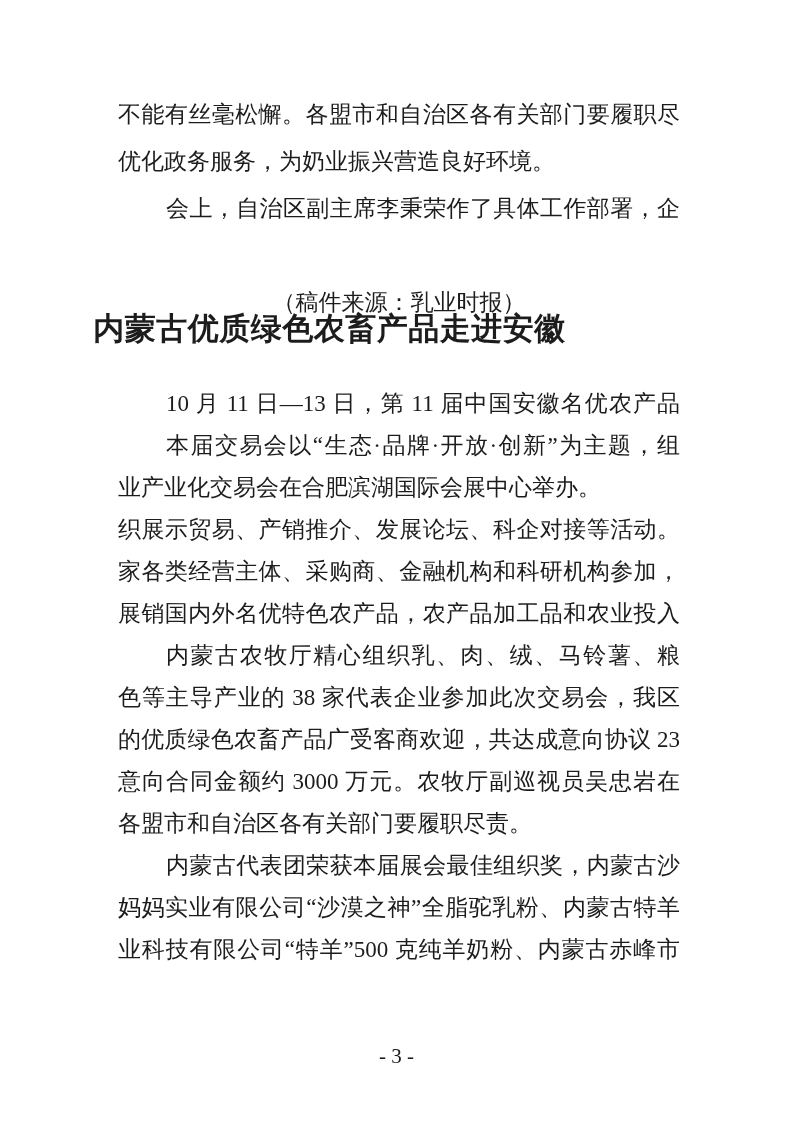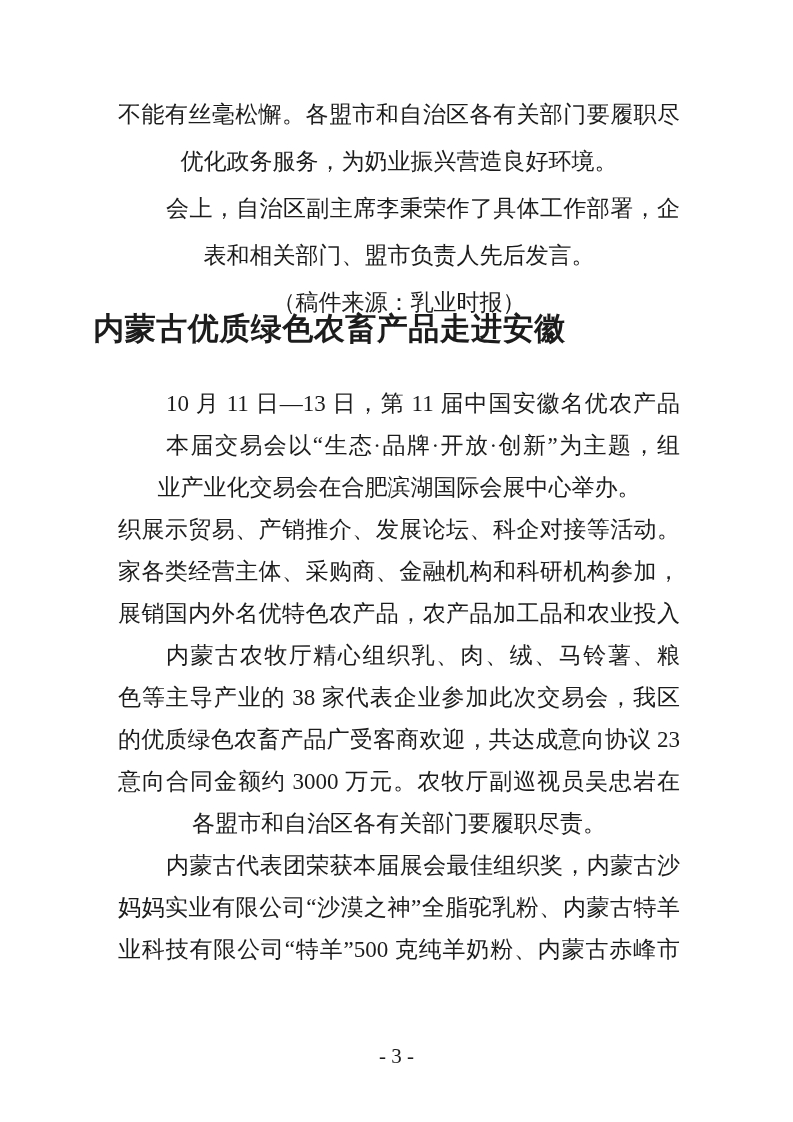--- a/index.html
+++ b/index.html
@@ -21,21 +21,20 @@
     width: 562px;
   }
   .sec1 { top: 91px; }
   .sec1 .line { height: 47px; line-height: 47px; }
   .sec2 { top: 383px; }
   .sec2 .line { height: 42px; line-height: 42px; }
   .line {
     font-size: 23px;
     white-space: normal;
     overflow: hidden;
-    text-align: center;
   }
   .fill {
     text-align: justify;
     text-align-last: justify;
   }
   .indent { text-indent: 48px; }
   .source-line {
     top: 279px;
     height: 47px; line-height: 47px;
     font-size: 23px;
@@ -63,21 +62,20 @@
 </style>
 </head>
 <body>
 
 <div class="page">
 
   <div class="sec1">
     <div class="line fill">不能有丝毫松懈。各盟市和自治区各有关部门要履职尽责，</div>
     <div class="line">优化政务服务，为奶业振兴营造良好环境。</div>
     <div class="line fill indent">会上，自治区副主席李秉荣作了具体工作部署，企业代</div>
-    <div class="line">表和相关部门、盟市负责人先后发言。</div>
   </div>
 
   <div class="source-line">（稿件来源：乳业时报）</div>
 
   <h1 class="headline">内蒙古优质绿色农畜产品走进安徽</h1>
 
   <div class="sec2">
     <div class="line fill indent">10 月 11 日—13 日，第 11 届中国安徽名优农产品暨农</div>
     <div class="line fill indent">本届交易会以“生态·品牌·开放·创新”为主题，组</div>
     <div class="line">业产业化交易会在合肥滨湖国际会展中心举办。</div>

